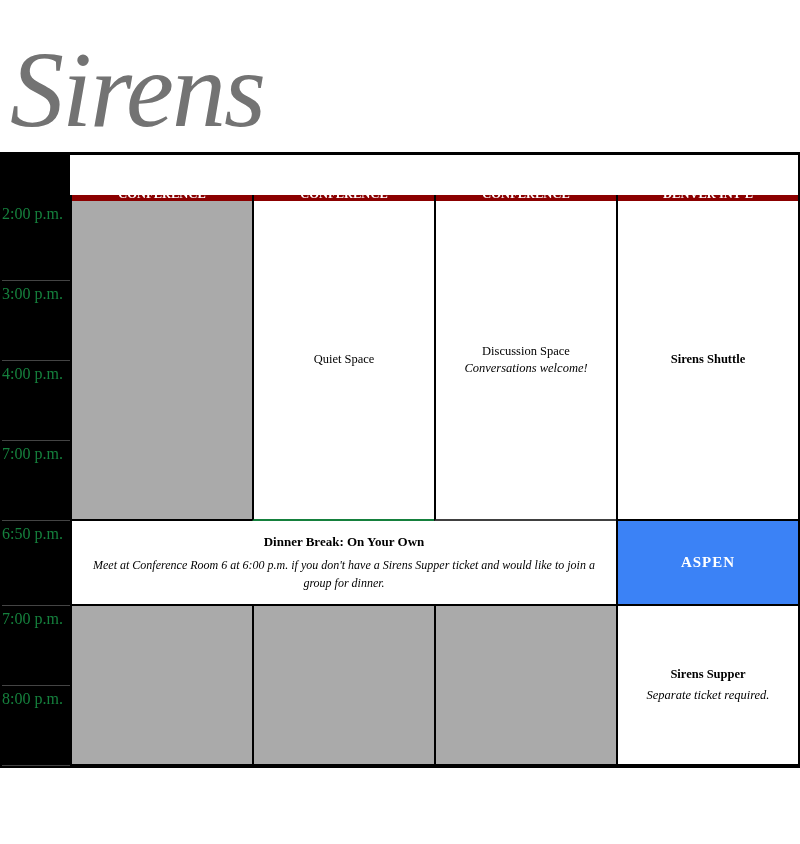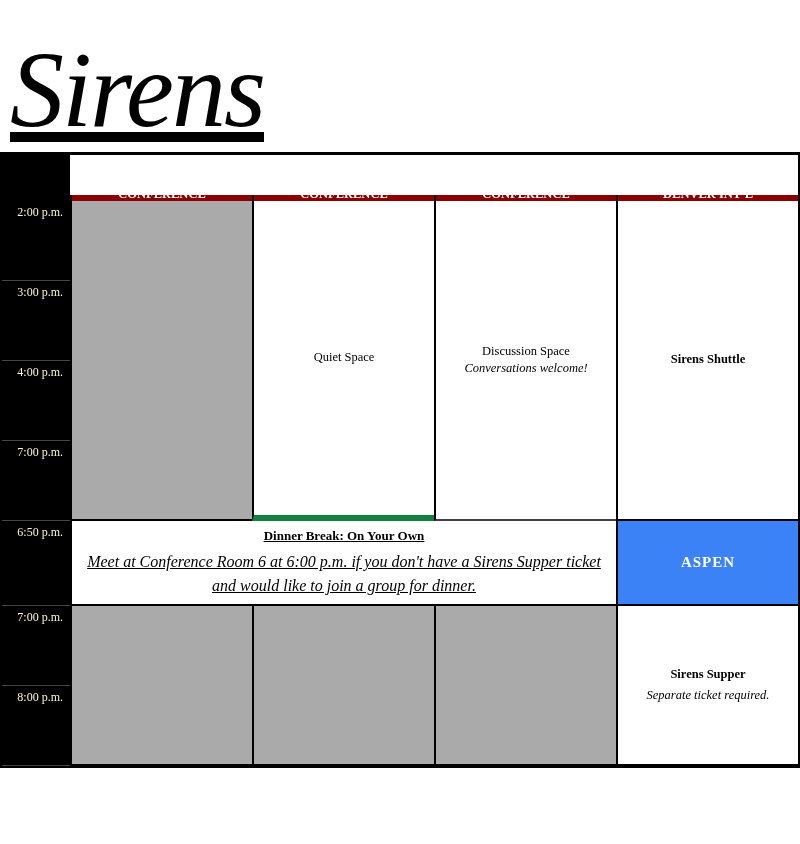--- a/index.html
+++ b/index.html
@@ -15,48 +15,47 @@
     .header {
       display: flex;
       align-items: flex-end;
       justify-content: space-between;
       padding: 0 20px 8px 10px;
       height: 155px;
       border-bottom: 3px solid #000;
     }
     .logo-text {
       font-size: 108px;
-      color: #000000;
+      color: #737373;
       font-family: 'Palatino Linotype', 'Book Antiqua', Palatino, cursive;
       line-height: 1;
       font-style: italic;
       font-weight: normal;
       letter-spacing: -2px;
-      text-decoration: underline;
     }
     .date-text {
       font-size: 18px;
       color: #000;
       font-family: Georgia, serif;
       padding-bottom: 10px;
     }
 
     
     .sched-grid {
       display: grid;
       grid-template-columns: 68px 1fr 1fr 1fr 1fr;
       grid-template-rows: 46px 80px 80px 80px 80px 85px 80px 80px;
       border-top: 0;
     }
 
     
     .tlabel {
       background: #000;
-      color: #fef9c3;
-      font-size: 12px;
+      color: #15803d;
+      font-size: 16px;
       text-align: right;
       padding-right: 7px;
       padding-top: 4px;
       border-bottom: 1px solid #444;
       display: flex;
       align-items: flex-start;
       justify-content: flex-end;
     }
     .tlabel.header-row {
       background: #000;
@@ -122,21 +121,21 @@
   <div class="sched-grid">
 
     <div class="tlabel header-row"></div>
     <div class="cheader">CONFERENCE<br>ROOM 6</div>
     <div class="cheader">CONFERENCE<br>ROOM 7</div>
     <div class="cheader">CONFERENCE<br>ROOM 8</div>
     <div class="cheader">DENVER INT'L<br>AIRPORT</div>
 
     <div class="tlabel">2:00 p.m.</div>
     <div class="gcell gray" style="grid-row: span 4;"></div>
-    <div class="gcell white" style="grid-row: span 4; border-bottom: 6px solid #15803d;">
+    <div class="gcell white" style="grid-row: span 4; border-bottom: 2px solid #15803d;">
       <span>Quiet Space</span>
     </div>
     <div class="gcell white" style="grid-row: span 4; border-bottom: 2px solid #404040;">
       <div>
         <div>Discussion Space</div>
         <div class="italic">Conversations welcome!</div>
       </div>
     </div>
     <div class="gcell white" style="grid-row: span 4; border-bottom: 2px solid #000;">
       <div>
@@ -144,24 +143,24 @@
       </div>
     </div>
 
     <div class="tlabel">3:00 p.m.</div>
 
     <div class="tlabel">4:00 p.m.</div>
 
     <div class="tlabel">7:00 p.m.</div>
 
     <div class="tlabel">6:50 p.m.</div>
-    <div class="gcell white" style="grid-column: span 3; border-bottom: 2px solid #000; text-decoration: underline;">
+    <div class="gcell white" style="grid-column: span 3; border-bottom: 2px solid #000;">
       <div>
         <div class="bold" style="font-size:13px;">Dinner Break: On Your Own</div>
-        <div class="italic" style="font-size:16px; margin-top:5px; line-height:1.5;">Meet at Conference Room 6 at 6:00 p.m. if you don't have a Sirens Supper ticket and would  like to join a group for dinner.</div>
+        <div class="italic" style="font-size:12px; margin-top:5px; line-height:1.5;">Meet at Conference Room 6 at 6:00 p.m. if you don't have a Sirens Supper ticket and would  like to join a group for dinner.</div>
       </div>
     </div>
     <div class="gcell darkred">
       <span>ASPEN</span>
     </div>
 
     <div class="tlabel">7:00 p.m.</div>
     <div class="gcell gray" style="grid-row: span 2;"></div>
     <div class="gcell gray" style="grid-row: span 2;"></div>
     <div class="gcell gray" style="grid-row: span 2;"></div>

